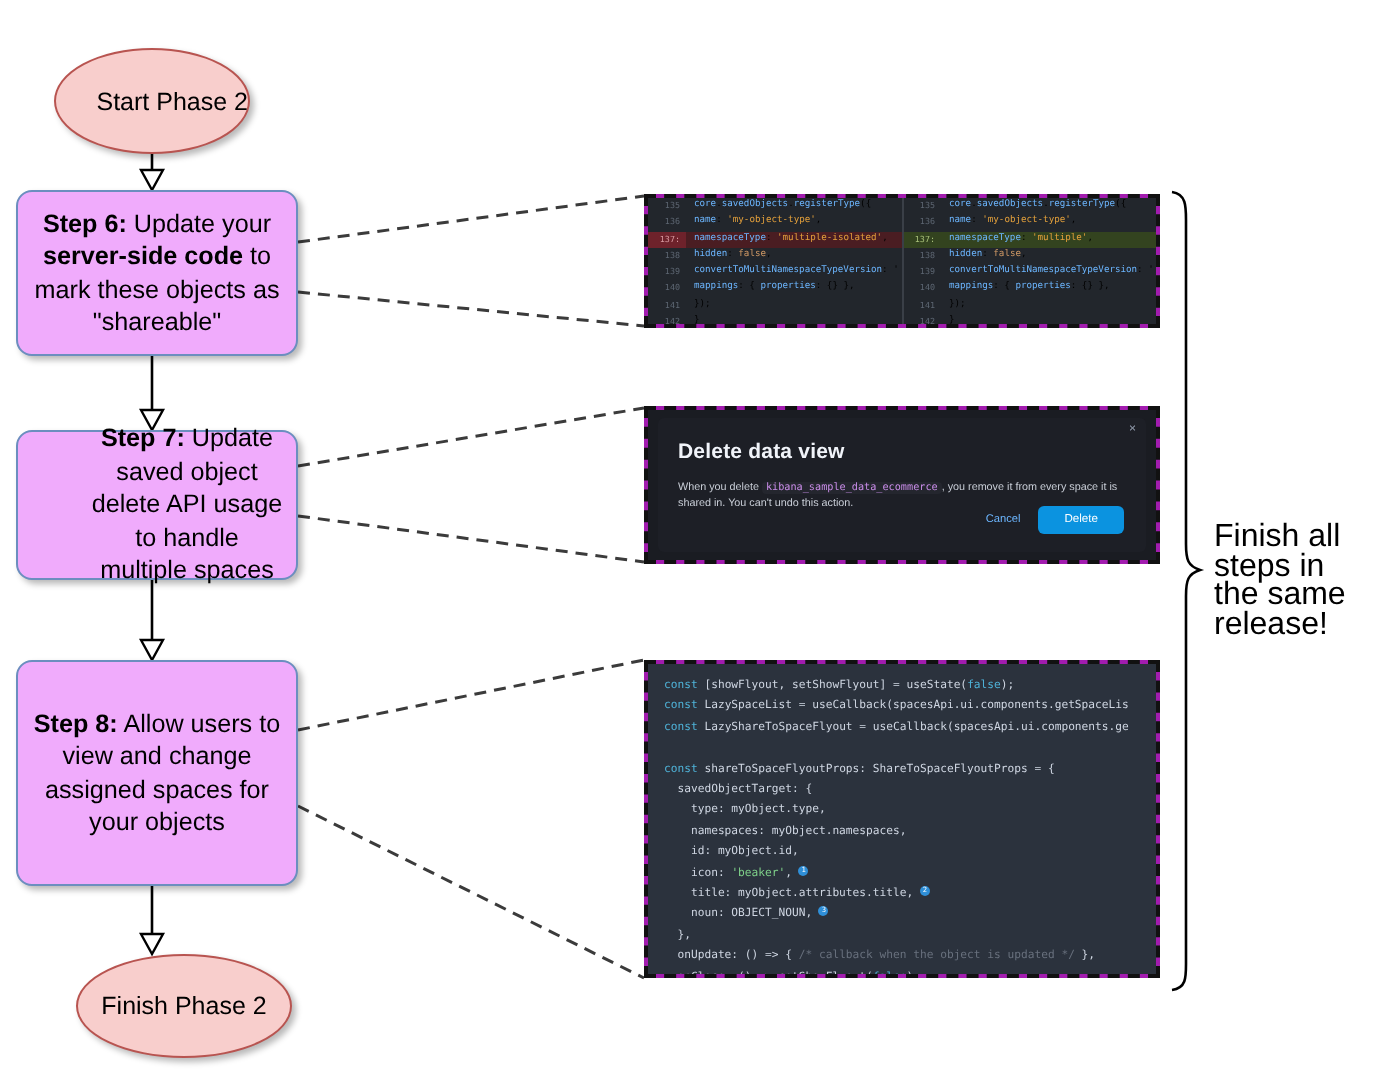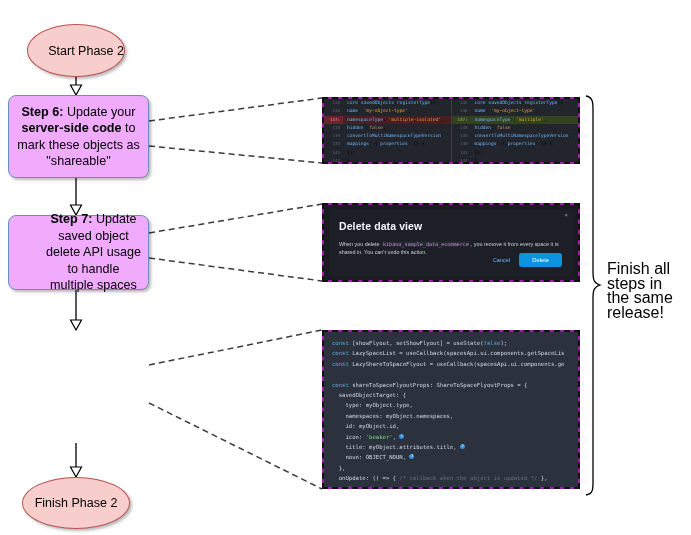--- a/index.html
+++ b/index.html
@@ -123,22 +123,27 @@
       <b>Step 6:</b><span> Update your </span><b>server-side code</b><span> to mark these objects as "shareable"</span>
     </span>
   </div>
 
   <div class="node process" style="left:8px;top:215px;width:141px;height:75px;padding-left:36px;">
     <span>
       <b>Step 7:</b><span> Update saved object delete API usage to handle multiple spaces</span>
     </span>
   </div>
 
-
-  <div class="node terminator" style="left:22px;top:477px;width:108px;height:52px;">
+  <div class="node process" style="left:8px;top:330px;width:141px;height:113px;">
+    <span>
+      <b>Step 8:</b><span> Allow users to view and change assigned spaces for your objects</span>
+    </span>
+  </div>
+
+  <div class="node terminator" style="left:38px;top:477px;width:108px;height:52px;">
     <span>Finish Phase 2</span>
   </div>
 
   <div class="shot" style="left:322px;top:97px;width:258px;height:67px;">
     <div class="diff">
       <div class="diff-col left" id="diff-left">
           <div class="drow">
             <span class="dln">135</span>
             <span class="dcode"><span class="fn">core</span>.<span class="fn">savedObjects</span>.<span class="fn">registerType</span>({</span>
           </div>

